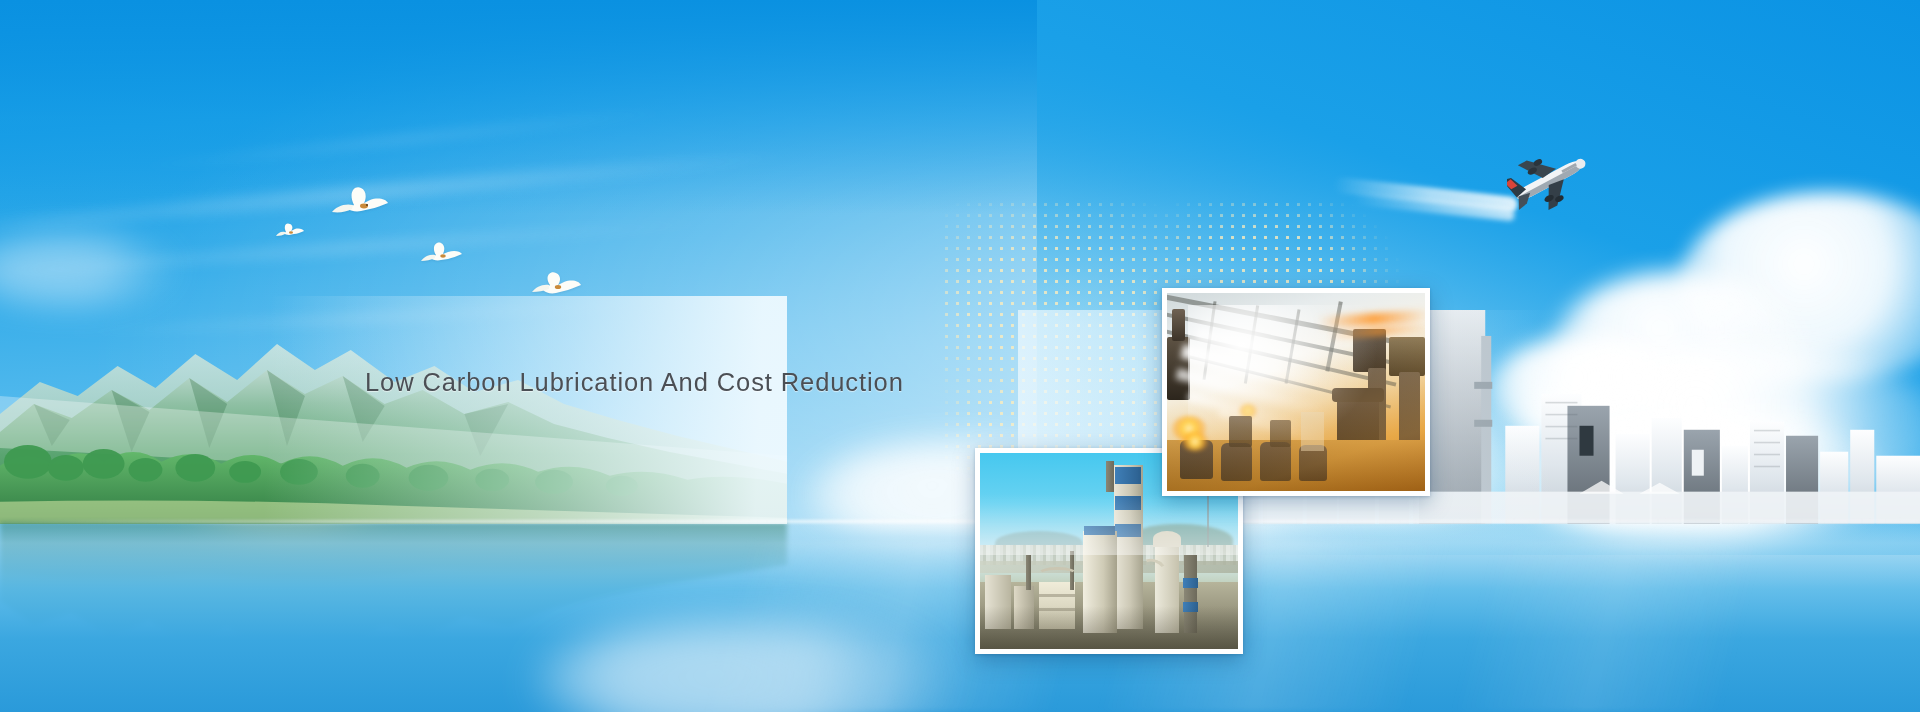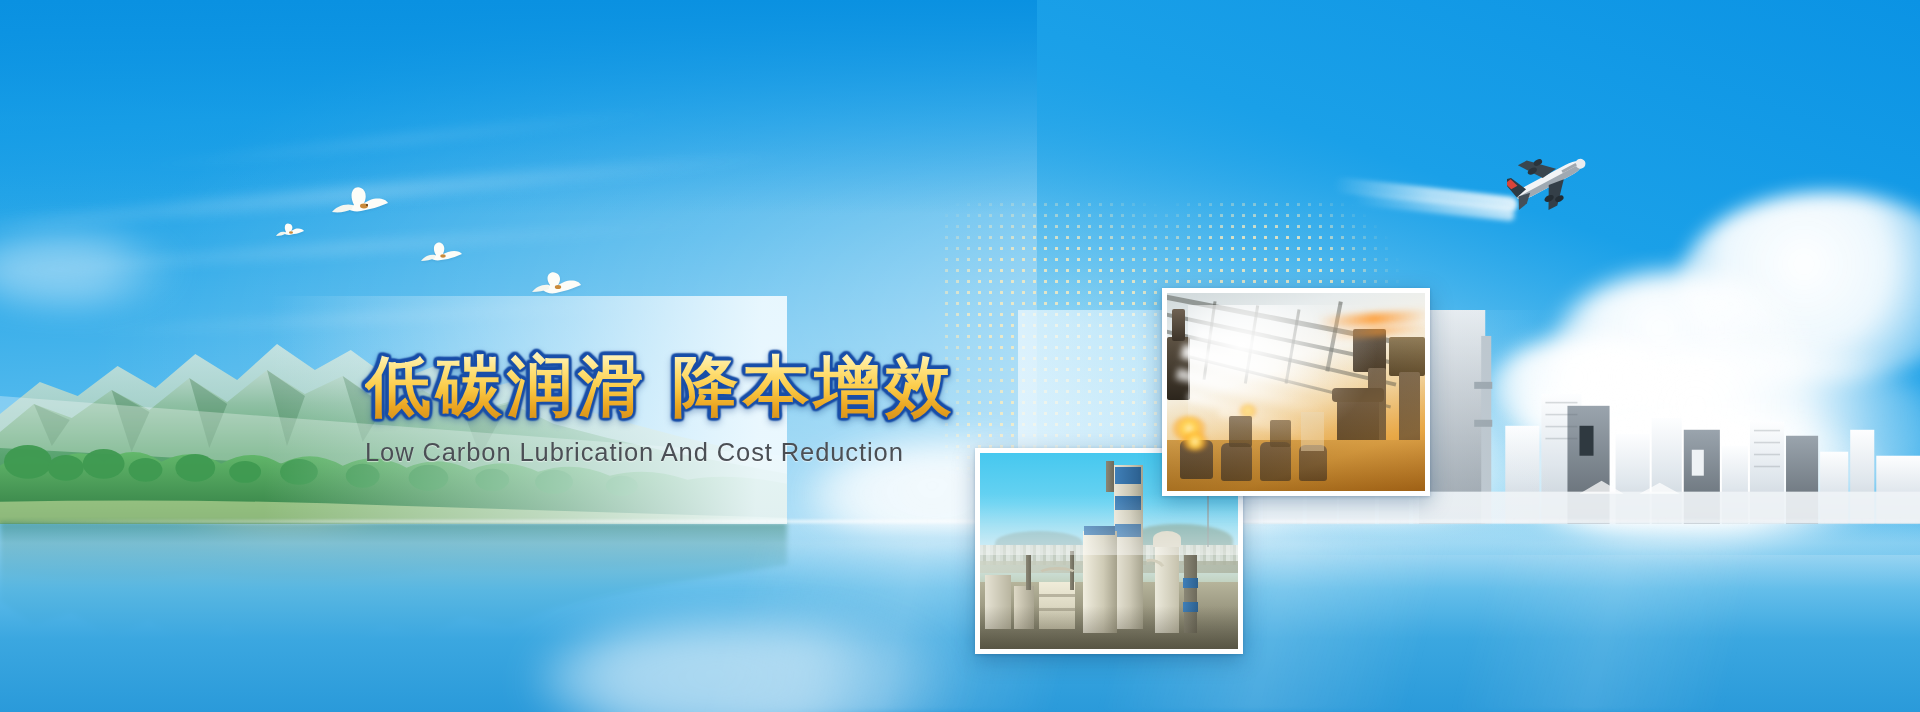--- a/index.html
+++ b/index.html
@@ -602,17 +602,16 @@
 
       <div class="steel-mach" style="left:24%;top:62%;width:9%;height:16%;opacity:.8;"></div>
       <div class="steel-mach" style="left:40%;top:64%;width:8%;height:14%;opacity:.75;"></div>
       <div style="position:absolute;left:52%;top:60%;width:9%;height:20%;background:#e8e2d0;opacity:.5;"></div>
 
       <div style="position:absolute;inset:0;background:linear-gradient(162deg,rgba(255,255,255,0) 40%,rgba(255,170,50,.28) 78%,rgba(190,100,10,.35) 100%);"></div>
     </div>
   </div>
 
   <div class="text-block">
-    <div class="headline">低碳润滑  降本增效</div>
     <div class="subtitle">Low Carbon Lubrication And Cost Reduction</div>
   </div>
 
 </div>
 
 </body></html>

